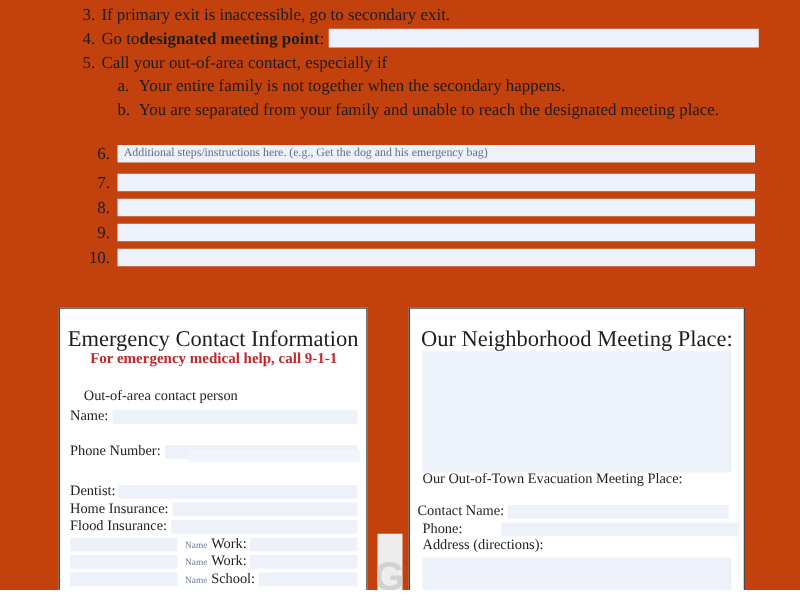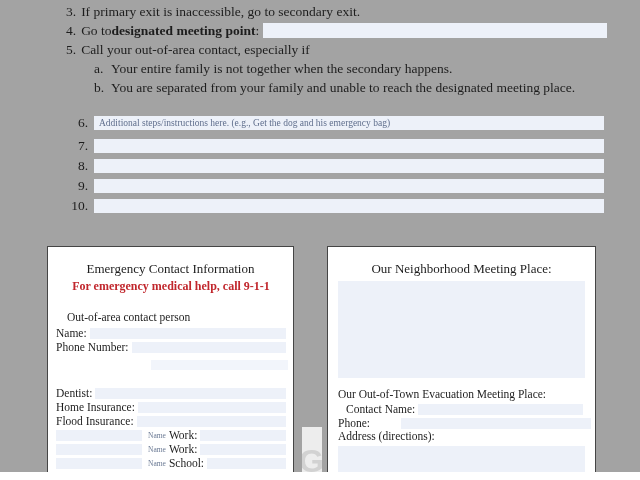--- a/index.html
+++ b/index.html
@@ -1,17 +1,17 @@
 <!DOCTYPE html>
 <html><head>
 <meta charset="utf-8">
 <style>
   html,body{margin:0;padding:0;background:#fff;}
   #page{
-    position:relative;width:640px;height:472px;overflow:hidden;background:#a3a3a3;
+    position:relative;width:640px;height:472px;overflow:hidden;background:#c2410c;
     font-family:"Liberation Serif","DejaVu Serif",serif;color:#1d1d1d;
   }
   .field{background:#edf1f9;}
   .faint-field{background:#f2f5fb;}
 
   
   .step{position:absolute;left:66px;font-size:13.5px;line-height:19px;white-space:nowrap;}
   .step .num{display:inline-block;}
   .step .txt{margin-left:5px;}
   #step4{display:flex;align-items:center;width:541px;white-space:nowrap;}
@@ -23,21 +23,21 @@
 
   .nrow{position:absolute;left:60px;display:flex;align-items:center;}
   .nrow .num{width:28px;text-align:right;font-size:13.5px;margin-right:6px;}
   .nrow .nfield{width:510px;height:14px;display:flex;align-items:center;}
   .nrow .placeholder{font-size:9.5px;color:#5f6e8c;padding-left:5px;white-space:nowrap;font-family:"Liberation Serif",serif;}
 
   
   .box{position:absolute;top:246px;height:300px;border:1px solid #454545;background:#fff;box-sizing:border-box;}
   #contact-box{left:47px;width:247px;}
   #meeting-box{left:327px;width:269px;}
-  .box-title{position:absolute;left:0;right:0;text-align:center;font-size:13px;}
+  .box-title{position:absolute;left:0;right:0;text-align:center;font-size:18px;}
   .red-line{position:absolute;left:1px;right:0;text-align:center;font-size:12px;font-weight:bold;color:#c1272d;}
   .sec-label{position:absolute;left:8px;font-size:11.5px;}
   .lrow{position:absolute;left:8px;right:7px;height:14px;display:flex;align-items:center;font-size:11.5px;}
   .lrow .lab{white-space:nowrap;flex:none;}
   .lrow .lfield{flex:1;height:11px;margin-left:3px;}
   .lrow .f1{width:86px;height:11px;flex:none;}
   .lrow .mini{font-size:7.5px;color:#6b7a94;margin:0 3px 0 6px;flex:none;}
   .bigfield{position:absolute;}
 
   
@@ -101,21 +101,21 @@
   <div class="box" id="contact-box">
     <div class="box-title" style="top:14px;">Emergency Contact Information</div>
     <div class="red-line" style="top:32px;">For emergency medical help, call 9-1-1</div>
 
     <div class="sec-label" style="top:64px;margin-left:11px;">Out-of-area contact person</div>
 
     <div class="lrow" style="top:79px;">
       <span class="lab">Name:</span>
       <div class="field lfield"></div>
     </div>
-    <div class="lrow" style="top:93px;align-items:center;">
+    <div class="lrow" style="top:107px;align-items:center;">
       <span class="lab">Phone Number:</span>
       <div class="field lfield"></div>
     </div>
 
     <div class="faint-field" style="position:absolute;left:103px;top:113px;width:137px;height:10px;"></div>
 
     <div class="lrow" style="top:139px;">
       <span class="lab">Dentist:</span>
       <div class="field lfield"></div>
     </div>
@@ -145,23 +145,23 @@
       <span class="mini">Name</span>
       <span class="lab">School:</span>
       <div class="field lfield"></div>
     </div>
   </div>
 
   <div class="box" id="meeting-box">
     <div class="box-title" style="top:14px;">Our Neighborhood Meeting Place:</div>
     <div class="field bigfield" style="left:10px;top:34px;width:247px;height:97px;"></div>
 
-    <div class="sec-label" style="top:141px;left:10px;">Our Out-of-Town Evacuation Meeting Place:</div>
+    <div class="sec-label" style="top:130px;left:10px;">Our Out-of-Town Evacuation Meeting Place:</div>
 
-    <div class="lrow" style="top:155px;left:18px;right:12px;">
+    <div class="lrow" style="top:155px;left:6px;right:12px;">
       <span class="lab">Contact Name:</span>
       <div class="field lfield"></div>
     </div>
     <div class="lrow" style="top:169px;left:10px;right:4px;gap:28px;">
       <span class="lab">Phone:</span>
       <div class="field lfield"></div>
     </div>
     <div class="sec-label" style="top:183px;left:10px;">Address (directions):</div>
     <div class="field bigfield" style="left:10px;top:199px;width:247px;height:110px;"></div>
   </div>

